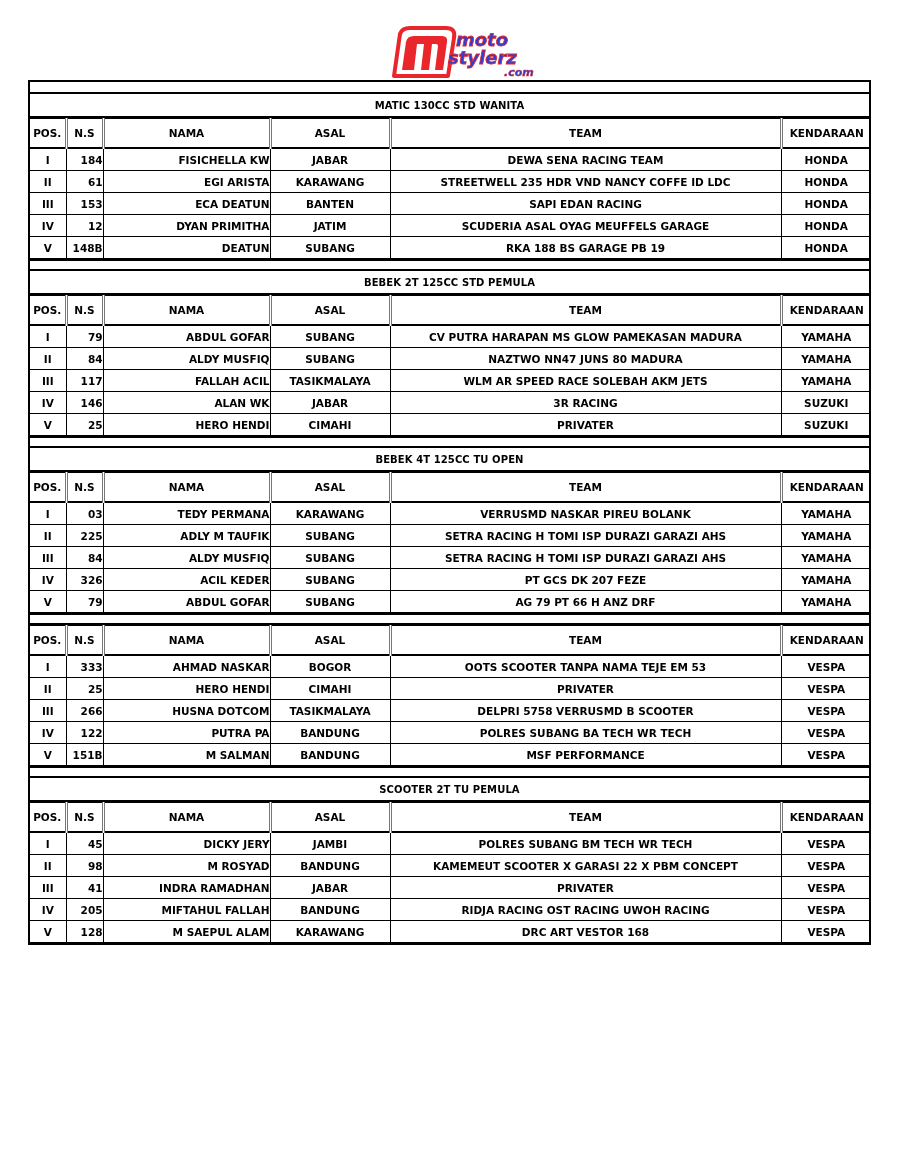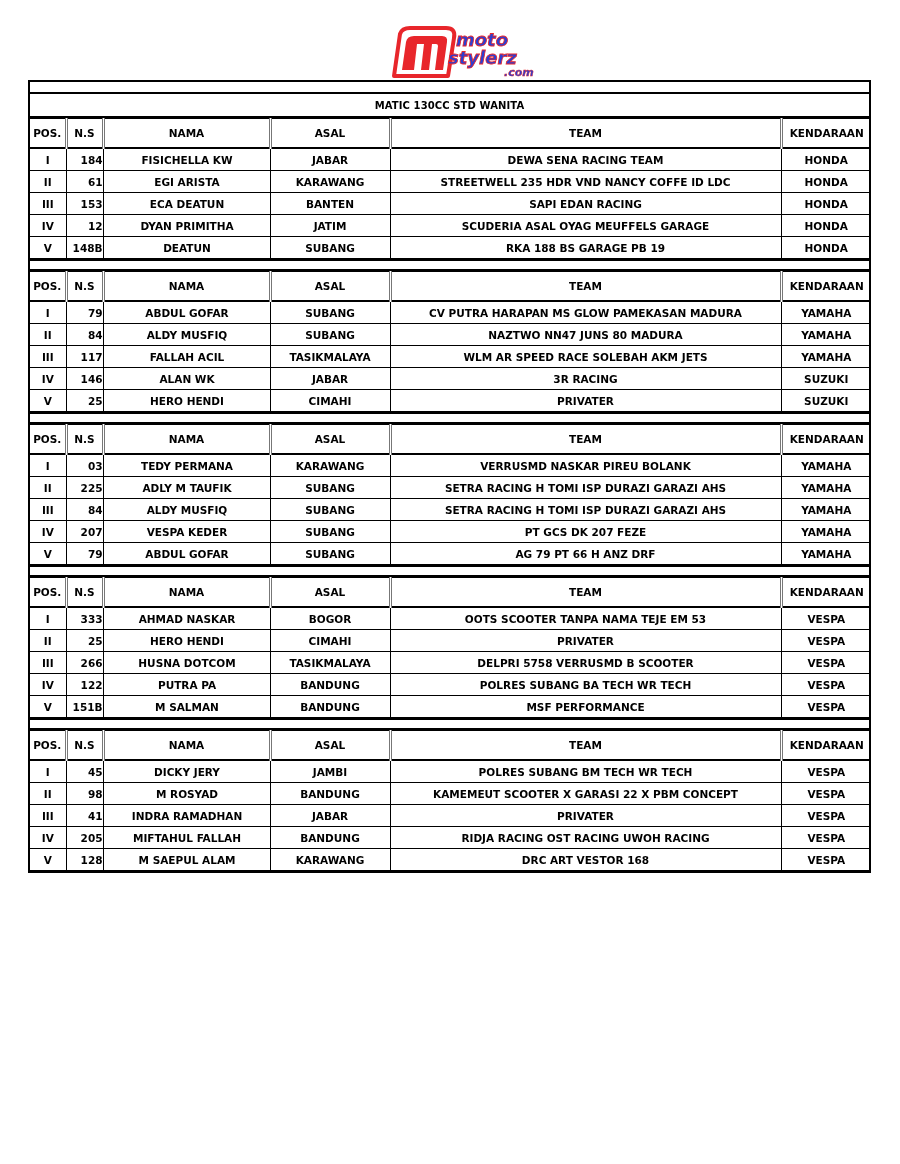--- a/index.html
+++ b/index.html
@@ -15,21 +15,21 @@
   .title-row { height: 22px; border-bottom: 2px solid #000; display: flex; align-items: center; justify-content: center; font-weight: bold; font-size: 10px; letter-spacing: 0.1px; }
   table { border-collapse: collapse; width: 100%; table-layout: fixed; }
   th, td { font-weight: bold; font-size: 10.5px; padding: 0; height: 21px; border: 1px solid #000; white-space: nowrap; overflow: hidden; }
   th { height: 28px; border-bottom: 2px solid #000; }
   tr.data td { border-top: 1px solid #000; }
   th.hpos, td.cpos { border-left: none; }
   th.hk, td.ck { border-right: none; }
   thead th { border-left: 3px double #777; }
   thead th.hpos { border-left: none; }
   td.c { text-align: center; }
-  td.l { text-align: center; padding-left: 1px; margin-left: 11px; }
+  td.l { text-align: right; padding-left: 1px; margin-left: 11px; }
   td.ns { text-align: right; }
   .gap { height: 8px; border-top: 2px solid #000; border-bottom: 2px solid #000; }
   .sheet-bottom { border-bottom: 2px solid #000; }
   col.pos { width: 36px; }
   col.ns { width: 37px; }
   col.nama { width: 167px; }
   col.asal { width: 120px; }
   col.team { width: 391px; }
   col.kend { width: 90px; }
 </style>
@@ -113,20 +113,21 @@
               <td class="c">SUBANG</td>
               <td class="c">RKA 188 BS GARAGE PB 19</td>
               <td class="c ck">HONDA</td>
             </tr>
           </tbody>
     </table>
     <div class="gap"></div>
   </div>
 
   <div class="section">
+    <div class="title-row">BEBEK 2T 125CC STD PEMULA</div>
     <table>
       <colgroup>
             <col class="pos">
             <col class="ns">
             <col class="nama">
             <col class="asal">
             <col class="team">
             <col class="kend">
           </colgroup>
       <thead>
@@ -179,20 +180,21 @@
               <td class="c">CIMAHI</td>
               <td class="c">PRIVATER</td>
               <td class="c ck">SUZUKI</td>
             </tr>
           </tbody>
     </table>
     <div class="gap"></div>
   </div>
 
   <div class="section">
+    <div class="title-row">BEBEK 4T 125CC TU OPEN</div>
     <table>
       <colgroup>
             <col class="pos">
             <col class="ns">
             <col class="nama">
             <col class="asal">
             <col class="team">
             <col class="kend">
           </colgroup>
       <thead>
@@ -225,22 +227,22 @@
             <tr class="data">
               <td class="c cpos">III</td>
               <td class="ns">84</td>
               <td class="l">ALDY MUSFIQ</td>
               <td class="c">SUBANG</td>
               <td class="c">SETRA RACING H TOMI ISP DURAZI GARAZI AHS</td>
               <td class="c ck">YAMAHA</td>
             </tr>
             <tr class="data">
               <td class="c cpos">IV</td>
-              <td class="ns">207</td>
-              <td class="l">VESPA KEDER</td>
+              <td class="ns">326</td>
+              <td class="l">ACIL KEDER</td>
               <td class="c">SUBANG</td>
               <td class="c">PT GCS DK 207 FEZE</td>
               <td class="c ck">YAMAHA</td>
             </tr>
             <tr class="data">
               <td class="c cpos">V</td>
               <td class="ns">79</td>
               <td class="l">ABDUL GOFAR</td>
               <td class="c">SUBANG</td>
               <td class="c">AG 79 PT 66 H ANZ DRF</td>
@@ -311,20 +313,21 @@
               <td class="c">BANDUNG</td>
               <td class="c">MSF PERFORMANCE</td>
               <td class="c ck">VESPA</td>
             </tr>
           </tbody>
     </table>
     <div class="gap"></div>
   </div>
 
   <div class="section">
+    <div class="title-row">SCOOTER 2T TU PEMULA</div>
     <table>
       <colgroup>
             <col class="pos">
             <col class="ns">
             <col class="nama">
             <col class="asal">
             <col class="team">
             <col class="kend">
           </colgroup>
       <thead>

